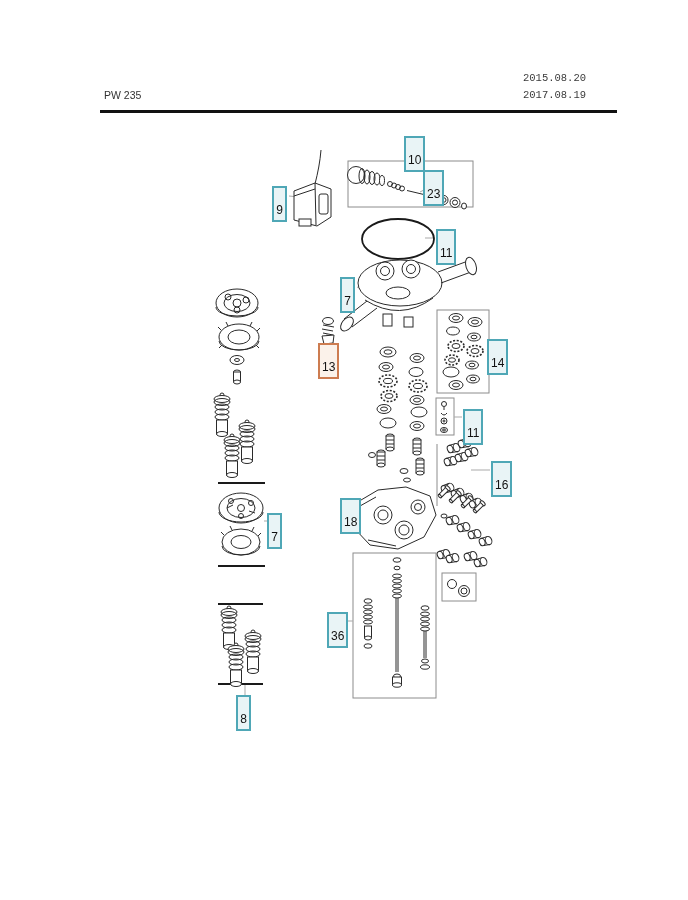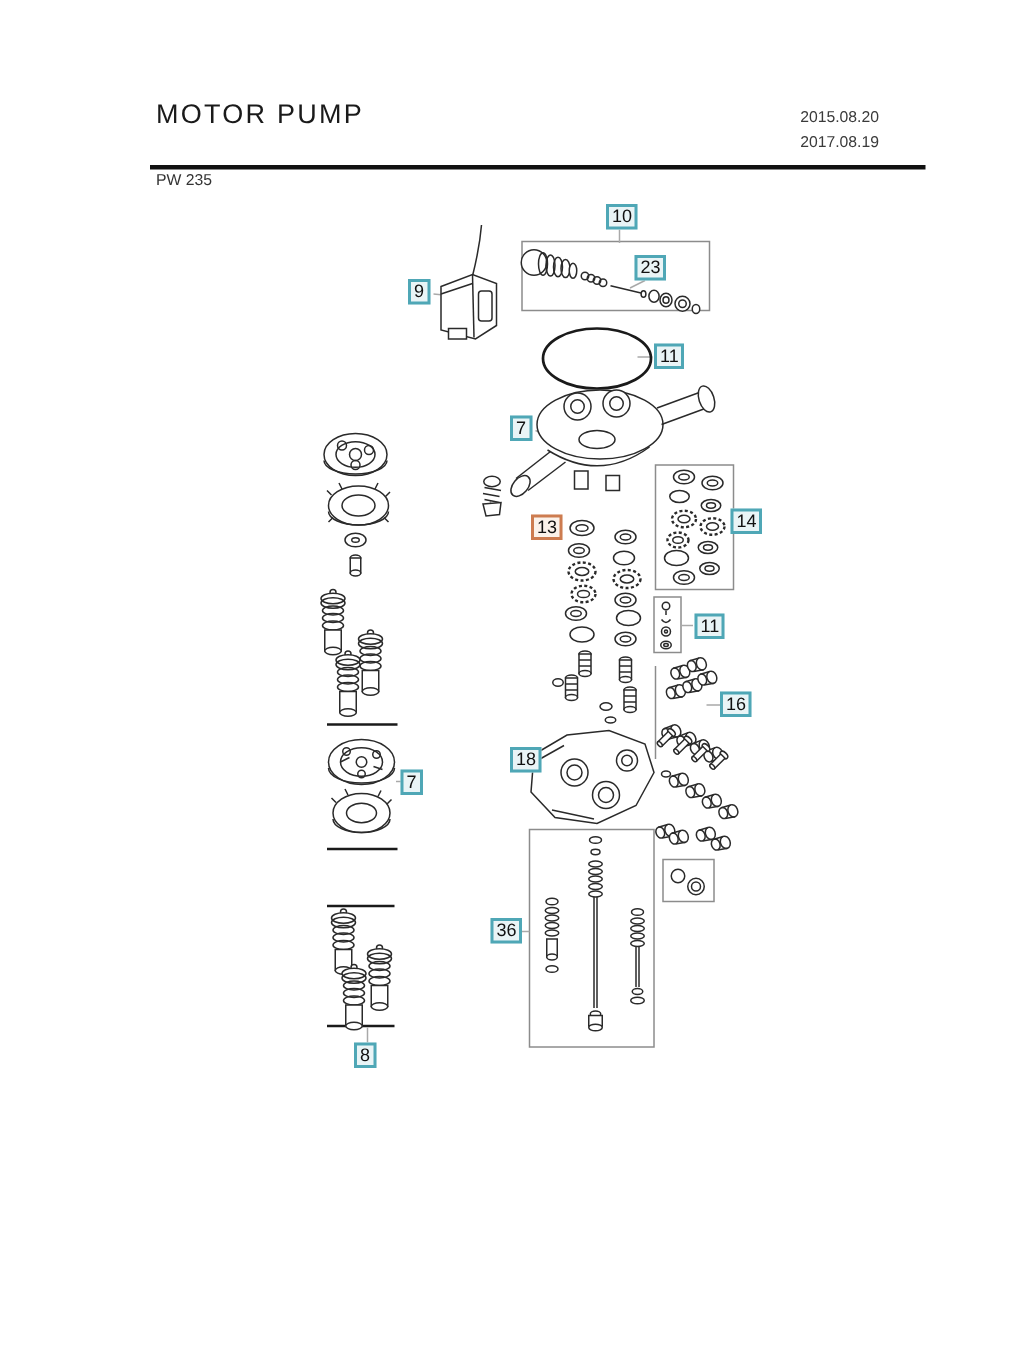--- a/index.html
+++ b/index.html
@@ -1,43 +1,42 @@
 <!DOCTYPE html>
 <html><head>
 <meta charset="utf-8">
 <style>
   html,body{margin:0;padding:0;background:#fff;}
   body{width:688px;height:900px;font-family:"Liberation Sans",sans-serif;position:relative;overflow:hidden;}
   #page{position:relative;width:688px;height:900px;background:#fff;}
 
   .title{position:absolute;left:104px;top:66px;font-size:18px;letter-spacing:1.5px;color:#1a1a1a;}
-  .model{position:absolute;left:104px;top:89px;font-size:10.5px;color:#333;margin-top:25px;}
-  .dates{position:absolute;right:102px;top:70px;text-align:center;font-size:10.5px;color:#3a3a3a;line-height:17px;}
+  .model{position:absolute;left:104px;top:89px;font-size:10.5px;color:#333;}
+  .dates{position:absolute;right:102px;top:70px;text-align:center;font-size:10.5px;color:#3a3a3a;line-height:17px;font-family:Liberation Mono, monospace;}
   .rule{position:absolute;left:100px;top:110px;width:517px;height:2.5px;background:#111;}
   .subtitle{position:absolute;left:101px;top:120px;font-size:12.5px;font-weight:bold;color:#111;}
 
-  .callout{position:absolute;box-sizing:border-box;min-width:15px;height:17px;padding:0 2px;
+  .callout{position:absolute;box-sizing:border-box;min-width:15px;height:17px;padding:16px 2px;
            border:2px solid #4fa7b6;background:#e9f4f6;color:#111;font-size:12px;line-height:13px;
-           z-index:5;}
-  .callout.orange{border-color:#cd7c50;background:#fbf2ea;margin-left:36px;}
+           text-align:center;z-index:5;}
+  .callout.orange{border-color:#cd7c50;background:#fbf2ea;}
 
   svg{position:absolute;left:0;top:0;}
   .part{stroke:#2a2a2a;stroke-width:1;fill:#fff;}
   .partn{stroke:#2a2a2a;stroke-width:1;fill:none;}
   .gear{stroke:#2a2a2a;stroke-width:1.6;fill:#fff;stroke-dasharray:2 1.6;}
   .thick{stroke:#1a1a1a;stroke-width:1.8;fill:none;}
   .gbox{stroke:#8c8c8c;stroke-width:1;fill:none;}
   .leader{stroke:#a9a9a9;stroke-width:1;fill:none;}
 </style>
 </head>
 <body>
 
 <div id="page">
 
-  <div class="title">MOTOR PUMP</div>
   <div class="model">PW 235</div>
   <div class="dates">
     <div>2015.08.20</div>
     <div>2017.08.19</div>
   </div>
   <div class="rule"></div>
 
   <svg width="688" height="900" viewBox="0 0 688 900">
     <defs>
       <g id="piston">
@@ -342,18 +341,18 @@
 
   <div class="callout" style="left:267px;top:513px">7</div>
   <div class="callout" style="left:236px;top:695px">8</div>
   <div class="callout" style="left:272px;top:186px">9</div>
   <div class="callout" style="left:404px;top:136px">10</div>
   <div class="callout" style="left:436px;top:229px">11</div>
   <div class="callout" style="left:340px;top:277px">7</div>
   <div class="callout orange" style="left:318px;top:343px">13</div>
   <div class="callout" style="left:487px;top:339px">14</div>
   <div class="callout" style="left:463px;top:409px">11</div>
-  <div class="callout" style="left:480px;top:461px">16</div>
+  <div class="callout" style="left:491px;top:461px">16</div>
   <div class="callout" style="left:340px;top:498px">18</div>
   <div class="callout" style="left:327px;top:612px">36</div>
   <div class="callout" style="left:423px;top:170px">23</div>
 
 </div>
 
 </body></html>

